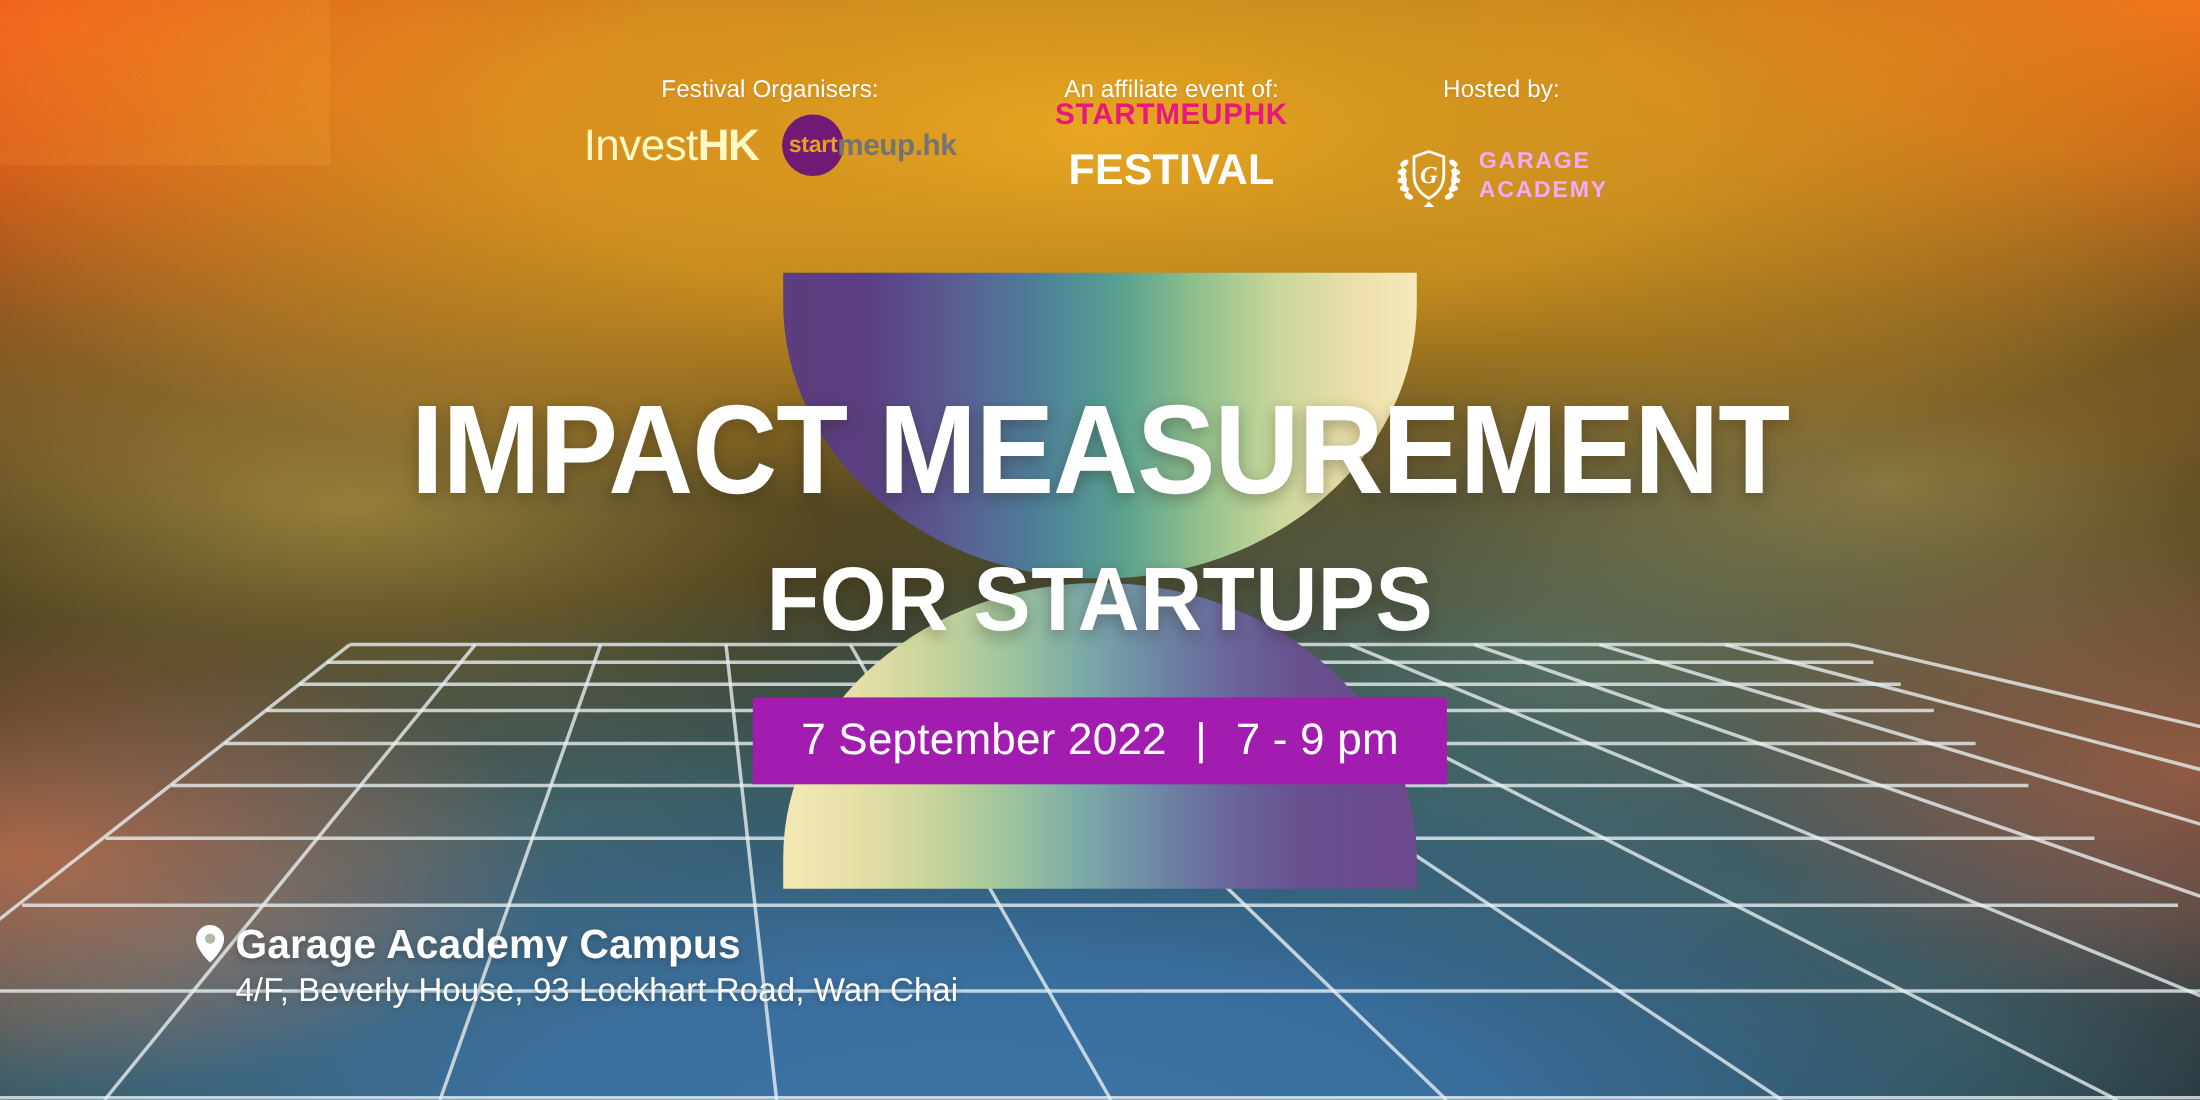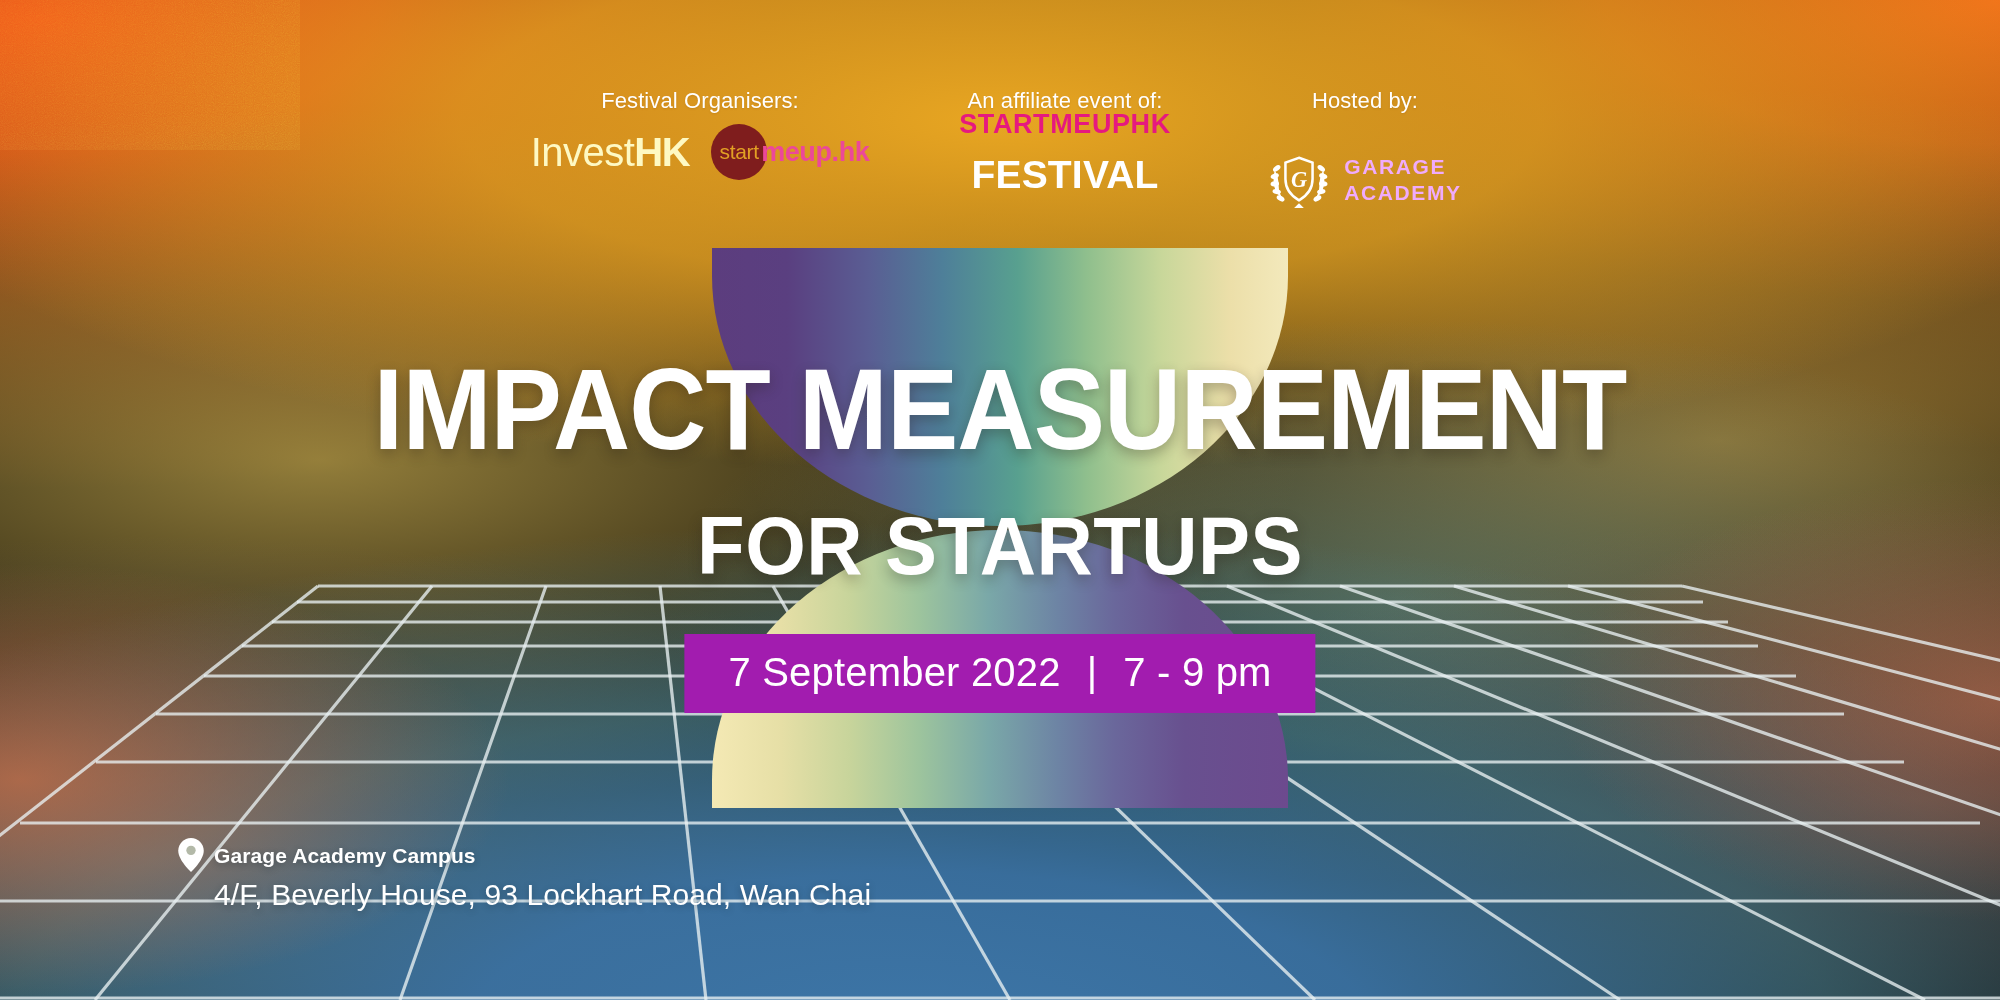--- a/index.html
+++ b/index.html
@@ -108,40 +108,39 @@
   .hgroup{ display:flex; flex-direction:column; align-items:center; }
   .hgroup.g-organisers{ width:430px; }
   .hgroup.g-affiliate { width:300px;align-items:center; }
   .hgroup.g-hosted    { width:300px;gap:28px; }
 
   .hlabel{
     color:#fff; font-size:22px; font-weight:400;
     letter-spacing:.1px; margin-bottom:10px;
     text-shadow:0 1px 2px rgba(120,60,0,.18);
     white-space:nowrap;
-    margin-top:20px;
   }
 
   .logo-row{ display:flex; align-items:center; gap:22px; height:56px; }
 
   
   .investhk{ color:#fef9c3; font-size:40px; line-height:1; white-space:nowrap; letter-spacing:-.5px; }
   .investhk .lite{ font-weight:400; }
   .investhk .bold{ font-weight:700; letter-spacing:-1.5px; }
 
   
   .smu{ display:flex; align-items:center; height:56px; }
   .smu-circle{
     width:56px; height:56px; border-radius:50%;
-    background:#7f1d1d; color:#e2a024;
+    background:#701a75; color:#e2a024;
     display:flex; align-items:center; justify-content:center;
-    font-size:21px; font-weight:400; letter-spacing:-.3px;
+    font-size:21px; font-weight:700; letter-spacing:-.3px;
   }
   .smu-tail{
-    color:#ec4899; font-size:27px; font-weight:700;
+    color:#737373; font-size:27px; font-weight:700;
     letter-spacing:-.4px; margin-left:-6px;
   }
 
   
   .smuf{ line-height:1; text-align:center; }
   .smuf .l1{
     display:block; color:#e6197f; font-size:27px; font-weight:700;
     letter-spacing:.6px;
   }
   .smuf .l2{
@@ -196,21 +195,21 @@
   }
   .date-bar .sep{ display:inline-block; padding:0 26px; font-weight:300; }
 
   
   .venue{
     position:absolute; left:178px; top:838px;
     color:#fff;
   }
   .venue-line1{
     display:flex; align-items:center; gap:10px;
-    font-size:21px; font-weight:700; letter-spacing:.1px;
+    font-size:37px; font-weight:700; letter-spacing:.1px;
     text-shadow:0 2px 6px rgba(30,50,60,.4);
   }
   .pin-icon{ width:26px; height:34px; flex:0 0 auto; margin-bottom:2px; }
   .venue-line2{
     margin-top:4px; margin-left:36px;
     font-size:30px; font-weight:400; letter-spacing:.1px;
     text-shadow:0 2px 6px rgba(30,50,60,.4);
   }
 </style>
 </head>

